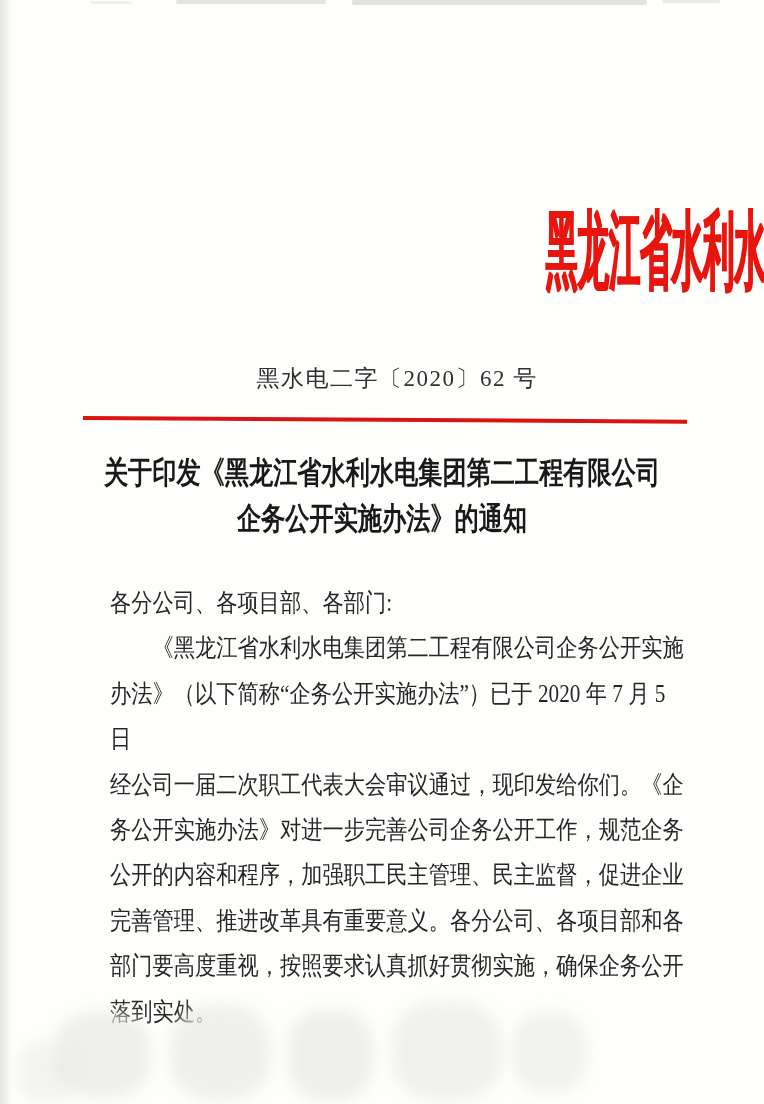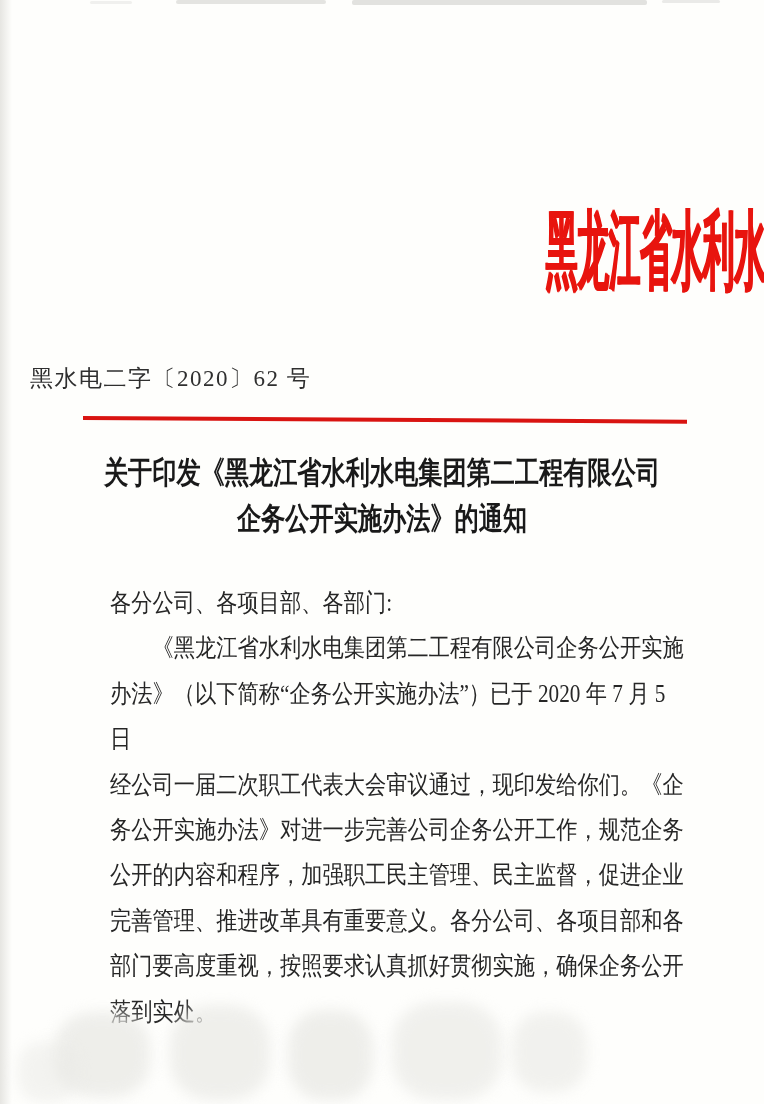--- a/index.html
+++ b/index.html
@@ -38,20 +38,21 @@
     color:#e8140e;
     transform:scaleX(0.365);
     transform-origin:center top;
     text-shadow:2px 0 0 #e8140e,-2px 0 0 #e8140e;
     white-space:nowrap;
   }
   
   .doc-number{
     position:absolute;top:363px;left:0;width:100%;
     box-sizing:border-box;padding-left:30px;
+    text-align:center;
     font-size:23px;letter-spacing:1.5px;color:#2f2f2f;
   }
   
   .red-line{
     position:absolute;top:416px;left:83px;
     width:604px;height:4px;background:#d91411;
     transform:rotate(0.35deg);transform-origin:left center;
   }
   
   .doc-title{

